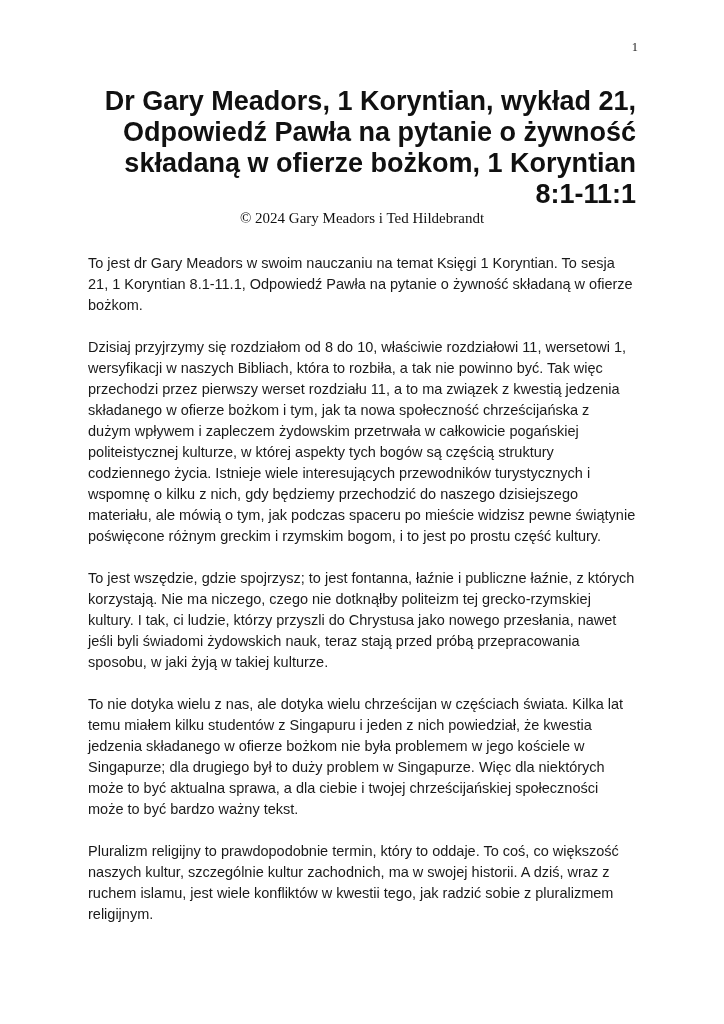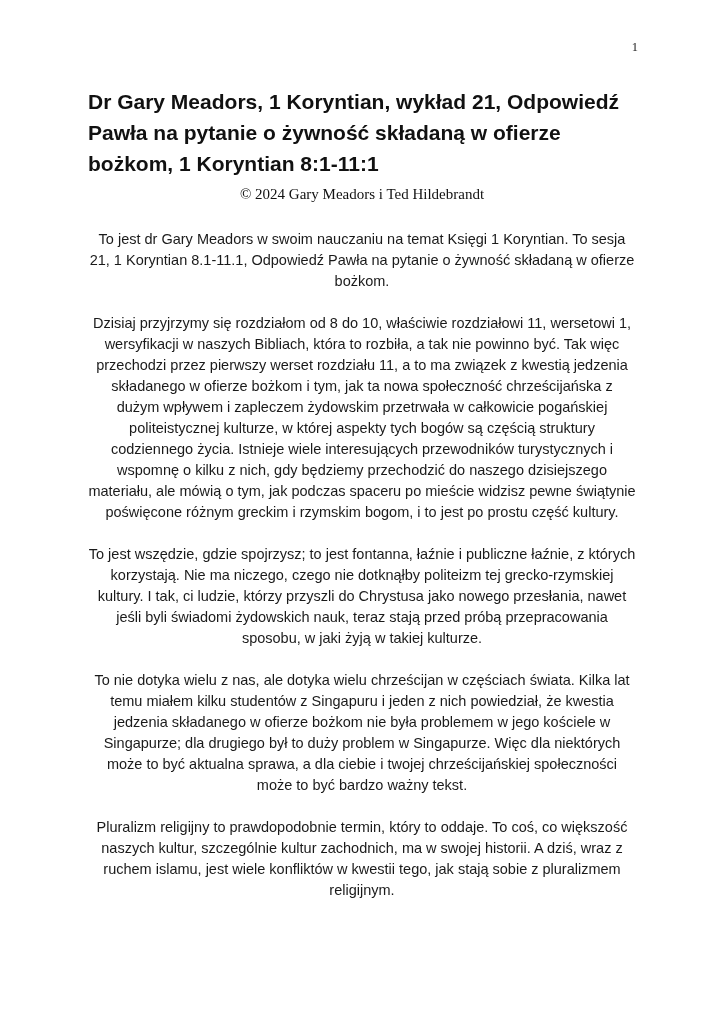--- a/index.html
+++ b/index.html
@@ -24,55 +24,53 @@
   }
   .page-number {
     position: absolute;
     top: 40px;
     right: 86px;
     font-family: "Liberation Serif", serif;
     font-size: 12.5px;
     color: #1a1a1a;
   }
   .doc-title {
-    font-size: 21px;
+    font-size: 27px;
     font-weight: bold;
-    text-align: left;
+    text-align: right;
     line-height: 31px;
     color: #111111;
   }
   .doc-copyright {
     font-family: "Liberation Serif", serif;
     font-size: 15px;
     text-align: center;
-    margin-top: 7px;
     color: #111111;
   }
   .doc-body {
     margin-top: 26px;
     font-size: 14.5px;
     line-height: 21px;
   }
   .doc-body p {
     margin: 0 0 21px 0;
-    text-align: center;
   }
 </style>
 </head>
 <body>
 
 <div class="page">
 
   <div class="page-number">1</div>
 
   <div class="doc-title">Dr Gary Meadors, 1 Koryntian, wykład 21, Odpowiedź Pawła na pytanie o żywność składaną w ofierze bożkom, 1 Koryntian 8:1-11:1</div>
 
   <div class="doc-copyright">© 2024 Gary Meadors i Ted Hildebrandt</div>
 
   <div class="doc-body">
     <p>To jest dr Gary Meadors w swoim nauczaniu na temat Księgi 1 Koryntian. To sesja 21, 1 Koryntian 8.1-11.1, Odpowiedź Pawła na pytanie o żywność składaną w ofierze bożkom.</p>
     <p>Dzisiaj przyjrzymy się rozdziałom od 8 do 10, właściwie rozdziałowi 11, wersetowi 1, wersyfikacji w naszych Bibliach, która to rozbiła, a tak nie powinno być. Tak więc przechodzi przez pierwszy werset rozdziału 11, a to ma związek z kwestią jedzenia składanego w ofierze bożkom i tym, jak ta nowa społeczność chrześcijańska z dużym wpływem i zapleczem żydowskim przetrwała w całkowicie pogańskiej politeistycznej kulturze, w której aspekty tych bogów są częścią struktury codziennego życia. Istnieje wiele interesujących przewodników turystycznych i wspomnę o kilku z nich, gdy będziemy przechodzić do naszego dzisiejszego materiału, ale mówią o tym, jak podczas spaceru po mieście widzisz pewne świątynie poświęcone różnym greckim i rzymskim bogom, i to jest po prostu część kultury.</p>
     <p>To jest wszędzie, gdzie spojrzysz; to jest fontanna, łaźnie i publiczne łaźnie, z których korzystają. Nie ma niczego, czego nie dotknąłby politeizm tej grecko-rzymskiej kultury. I tak, ci ludzie, którzy przyszli do Chrystusa jako nowego przesłania, nawet jeśli byli świadomi żydowskich nauk, teraz stają przed próbą przepracowania sposobu, w jaki żyją w takiej kulturze.</p>
     <p>To nie dotyka wielu z nas, ale dotyka wielu chrześcijan w częściach świata. Kilka lat temu miałem kilku studentów z Singapuru i jeden z nich powiedział, że kwestia jedzenia składanego w ofierze bożkom nie była problemem w jego kościele w Singapurze; dla drugiego był to duży problem w Singapurze. Więc dla niektórych może to być aktualna sprawa, a dla ciebie i twojej chrześcijańskiej społeczności może to być bardzo ważny tekst.</p>
-    <p>Pluralizm religijny to prawdopodobnie termin, który to oddaje. To coś, co większość naszych kultur, szczególnie kultur zachodnich, ma w swojej historii. A dziś, wraz z ruchem islamu, jest wiele konfliktów w kwestii tego, jak stają sobie z pluralizmem religijnym.</p>
+    <p>Pluralizm religijny to prawdopodobnie termin, który to oddaje. To coś, co większość naszych kultur, szczególnie kultur zachodnich, ma w swojej historii. A dziś, wraz z ruchem islamu, jest wiele konfliktów w kwestii tego, jak radzić sobie z pluralizmem religijnym.</p>
   </div>
 
 </div>
 
 </body></html>

